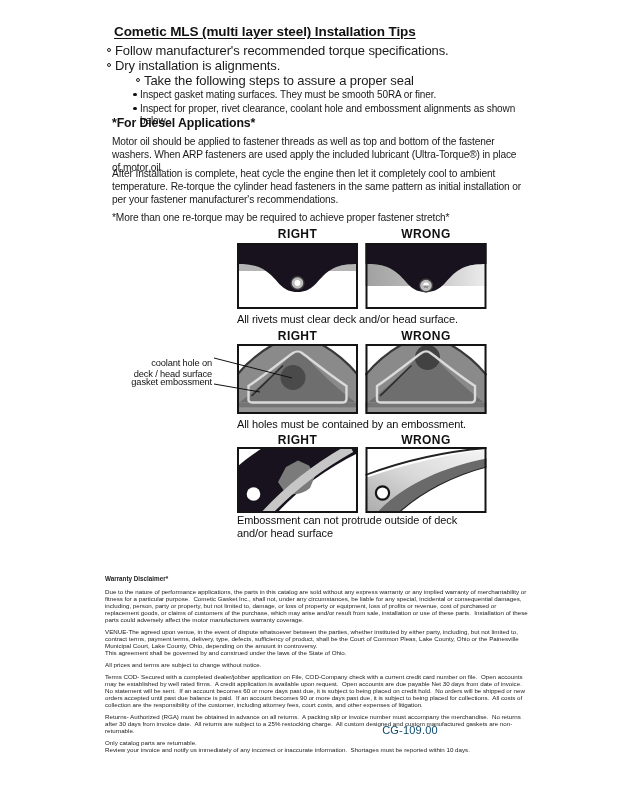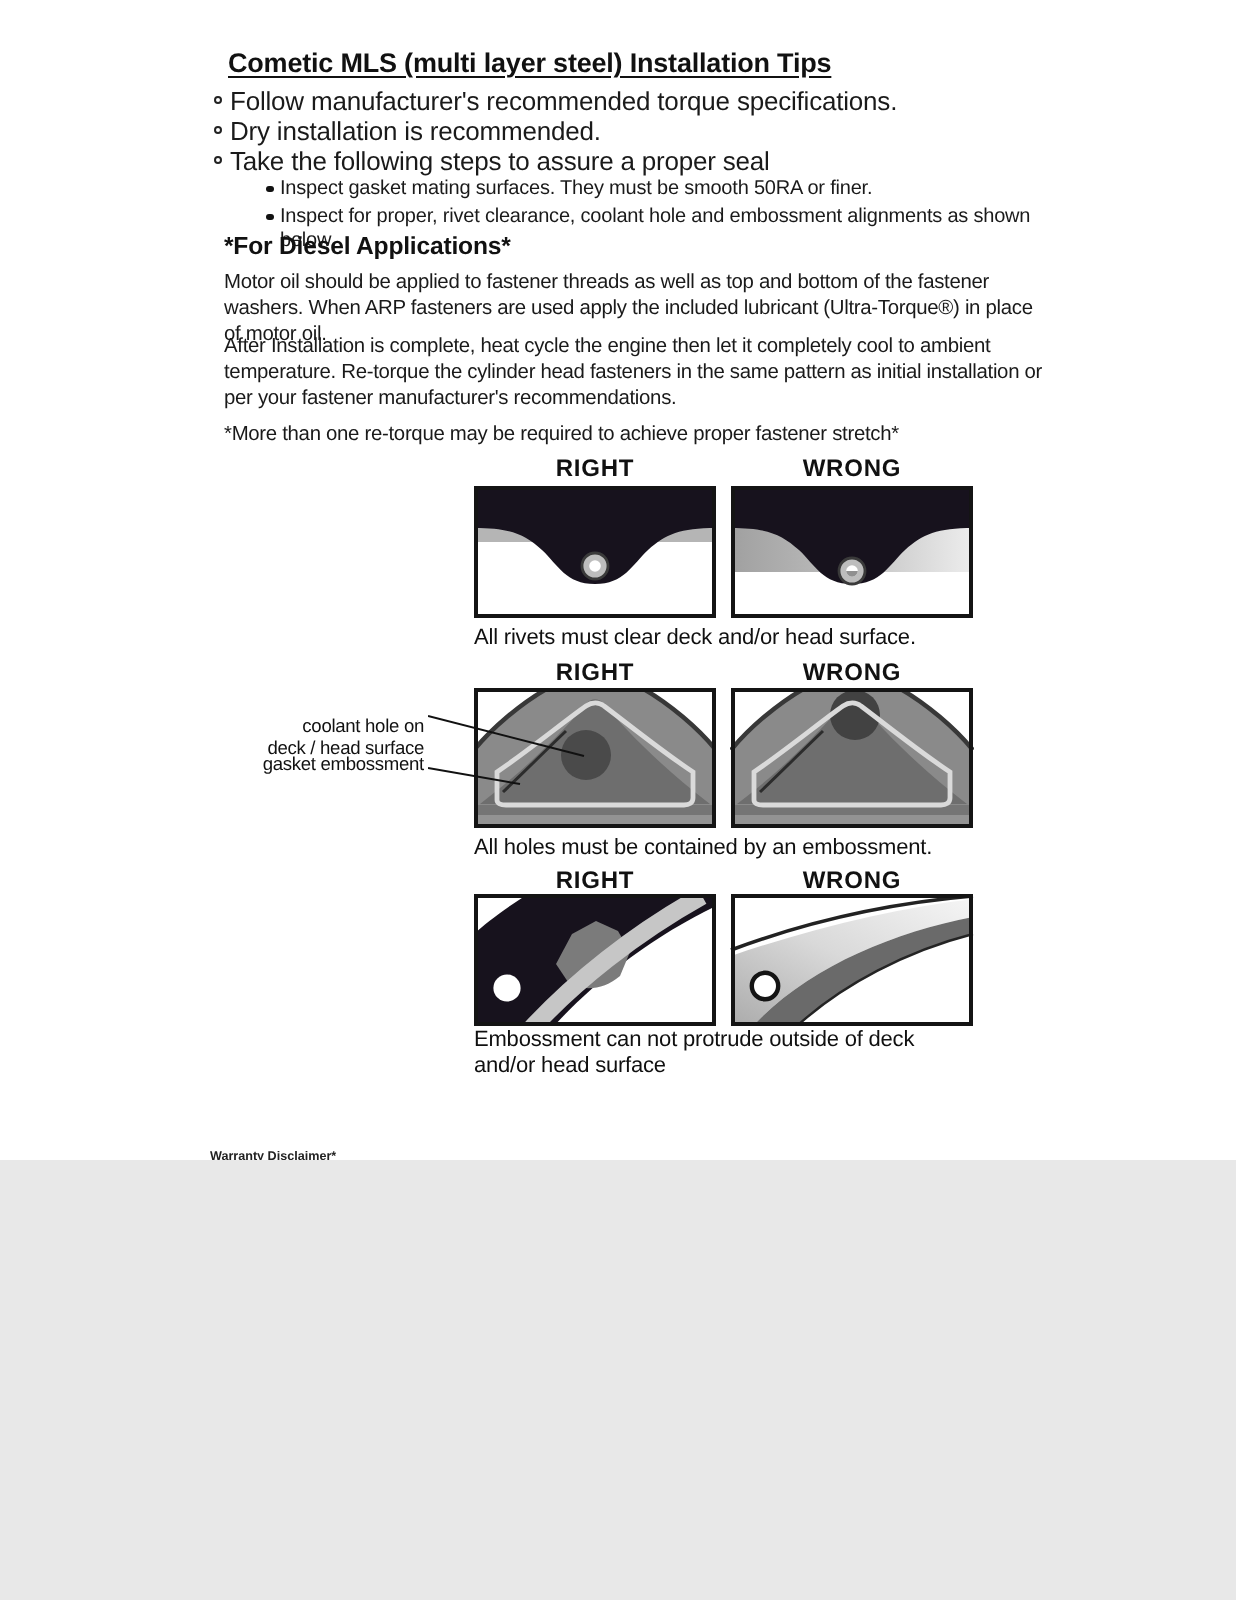--- a/index.html
+++ b/index.html
@@ -1,18 +1,18 @@
 <!DOCTYPE html>
 <html><head>
 <meta charset="utf-8">
 <style>
   * { margin:0; padding:0; box-sizing:border-box; }
   html,body { background:#e8e8e8; }
   .page {
-    position:relative; width:618px; height:580px; background:#ffffff;
+    position:relative; width:618px; height:800px; background:#ffffff;
     font-family:"Liberation Sans","DejaVu Sans",sans-serif; color:#1a1a1a;
     overflow:hidden; margin:0 auto; letter-spacing:-0.1px;
   }
   .abs { position:absolute; }
 
   .title {
     left:114px; top:24px; font-size:13.5px; font-weight:bold;
     text-decoration:underline; text-underline-offset:2px; color:#111;
   }
 
@@ -49,23 +49,23 @@
 <div class="page">
 
   <div class="abs title">Cometic MLS (multi layer steel) Installation Tips</div>
 
   <div class="abs tip-row" style="top:45px;">
     <span class="o-bullet"></span>
     <span>Follow manufacturer's recommended torque specifications.</span>
   </div>
   <div class="abs tip-row" style="top:60px;">
     <span class="o-bullet"></span>
-    <span>Dry installation is recommended.</span>
-  </div>
-  <div class="abs tip-row" style="top:75px;">
+    <span>Dry installation is alignments.</span>
+  </div>
+  <div class="abs tip-row" style="top:75px;margin-left:29px;">
     <span class="o-bullet"></span>
     <span>Take the following steps to assure a proper seal</span>
   </div>
   <div class="abs sub-row" style="top:89px;">
     <span class="f-bullet"></span>
     <span>Inspect gasket mating surfaces.  They must be smooth 50RA or finer.</span>
   </div>
   <div class="abs sub-row" style="top:103px;">
     <span class="f-bullet"></span>
     <span>Inspect for proper, rivet clearance, coolant hole and embossment alignments as shown below.</span>

